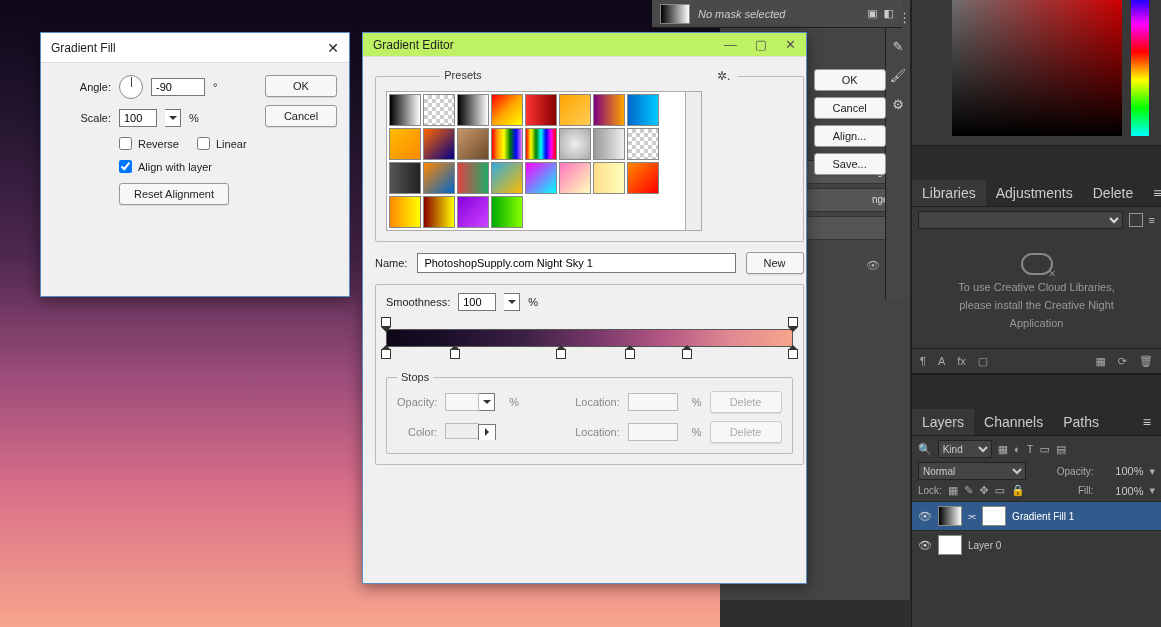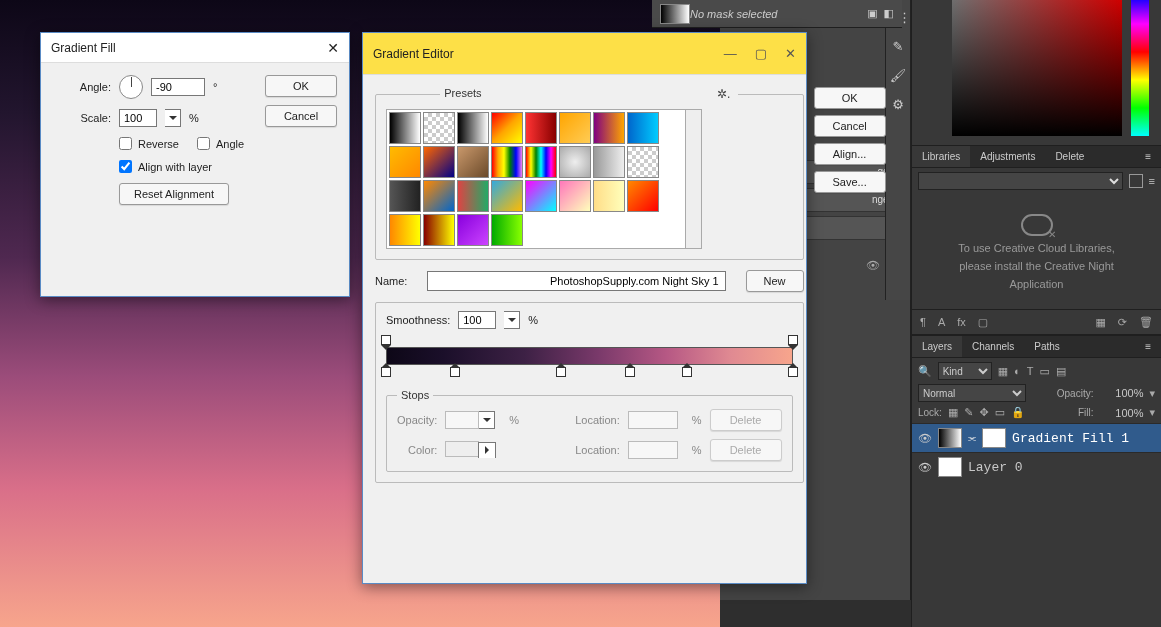--- a/index.html
+++ b/index.html
@@ -6,35 +6,35 @@
   body { width: 1161px; height: 627px; overflow: hidden; background: #2e2e2e; position: relative; }
 
   
   .canvas {
     position: absolute; left: 0; top: 0; width: 720px; height: 627px;
     background: linear-gradient(180deg,#0d0717 0%,#22152e 18%,#4f2850 41%,#9b4c7a 60%,#d96f89 78%,#f7a58c 100%);
   }
 
   
   .right-stack { position:absolute; right:0; top:0; width:250px; height:627px; background:#383838; border-left:1px solid #1f1f1f; color:#c8c8c8; font-size:11px;}
-  .mask-row{height:28px;background:#4a4a4a;display:flex;align-items:center;padding:0 8px;gap:0;border-bottom:1px solid #1f1f1f;}
+  .mask-row{height:28px;background:#4a4a4a;display:flex;align-items:center;padding:0 8px;gap:8px;border-bottom:1px solid #1f1f1f;}
   .mask-thumb{width:30px;height:20px;background:linear-gradient(90deg,#000,#fff);border:1px solid #888;}
   .mask-txt{font-style:italic;color:#ccc;}
   .mask-row .ic{margin-left:auto;display:flex;gap:6px;}
 
   
   .hue-area{height:145px;position:relative;background:#383838;padding:6px 8px 0 8px;}
   .satval{position:absolute;left:40px;top:-32px;width:170px;height:168px;
     background:linear-gradient(to top, #000, transparent),
                linear-gradient(to right,#888,red);}
   .huebar{position:absolute;right:12px;top:-32px;width:18px;height:168px;
     background:linear-gradient(to bottom,cyan,blue,magenta,red,yellow,lime,cyan);}
 
   .panel-tabs{display:flex;background:#2b2b2b;border-top:1px solid #1f1f1f;border-bottom:1px solid #1f1f1f;}
-  .panel-tab{padding:5px 10px;font-size:10px;color:#ccc;cursor:default;}
+  .panel-tab{padding:5px 10px;font-size:14px;color:#ccc;cursor:default;margin-top:34px;}
   .panel-tab.sel{background:#383838;}
   .panel-select{height:26px;display:flex;align-items:center;padding:0 6px;gap:6px;}
   .panel-select select{flex:1;background:#454545;border:1px solid #222;color:#ddd;height:18px;font-size:10px;}
   .panel-gridicon{width:14px;height:14px;border:1px solid #999;}
   .cc-empty{height:115px;text-align:center;display:flex;flex-direction:column;align-items:center;justify-content:center;gap:6px;color:#999;padding:0 20px;}
   .cc-cloud{width:32px;height:22px;border:2px solid #888;border-radius:14px;position:relative;}
   .cc-cloud:after{content:"✕";position:absolute;right:-6px;bottom:-6px;font-size:10px;color:#888;}
 
   .icon-row{height:26px;display:flex;align-items:center;gap:12px;padding:0 8px;border-top:1px solid #1f1f1f;border-bottom:1px solid #1f1f1f;}
   .tiny-ic{color:#aaa;font-size:11px;}
@@ -44,21 +44,21 @@
   .lp-row{display:flex;align-items:center;gap:6px;}
   .lp-row select,.lp-row input{background:#454545;border:1px solid #222;color:#ccc;height:18px;font-size:10px;}
   .lp-row .lbl{font-size:10px;color:#aaa;}
   .lp-row .pct{width:44px;text-align:right;}
   .layer-list{background:#383838;}
   .layer{display:flex;align-items:center;gap:6px;padding:4px 6px;border-top:1px solid #2a2a2a;}
   .layer.sel{background:#305b8c;color:#fff;}
   .eye{width:14px;text-align:center;color:#ccc;}
   .lthumb{width:24px;height:20px;border:1px solid #888;background:linear-gradient(90deg,#000,#fff);}
   .lmask{width:24px;height:20px;border:1px solid #888;background:#fff;}
-  .lname{font-size:13px;font-family:Liberation Mono, monospace;}
+  .lname{font-size:10px;}
 
   
   .mid-stack{position:absolute;left:720px;top:0;width:191px;height:600px;background:#444;border-right:1px solid #1f1f1f;}
   .mid-stack .pad{padding:6px;}
   .mid-btn{height:24px;margin:4px 0;background:#555;border:1px solid #333;color:#ddd;font-size:10px;text-align:right;padding-right:6px;line-height:22px;}
   .mid-foot{position:absolute;bottom:328px;right:6px;display:flex;gap:10px;color:#aaa;font-size:12px;}
 
   
   .tool-col{position:absolute;left:885px;top:0;width:26px;height:300px;background:#464646;border-left:1px solid #222;border-right:1px solid #222;display:flex;flex-direction:column;align-items:center;gap:14px;padding-top:10px;color:#ccc;font-size:13px;}
 
@@ -79,35 +79,35 @@
   select.os{height:20px;border:1px solid #777;background:#fff;font-size:11px;}
   input.num{width:54px;height:18px;border:1px solid #777;padding:0 4px;font-size:11px;}
   .dial{width:24px;height:24px;border:1px solid #888;border-radius:50%;position:relative;background:#fff;}
   .dial:after{content:"";position:absolute;left:11px;top:11px;width:1px;height:10px;background:#444;transform-origin:top;transform:rotate(180deg);}
   .chk{display:flex;align-items:center;gap:6px;}
   .chk input{width:13px;height:13px;}
   .gf-right{display:flex;flex-direction:column;gap:8px;}
 
   
   .ge{left:362px;top:32px;width:445px;height:552px;}
-  .ge-title{height:42px;display:flex;align-items:center;padding:0 10px;background:#fde047;border-bottom:1px solid #ddd;font-size:12px;}
+  .ge-title{height:24px;display:flex;align-items:center;padding:0 10px;background:#bef264;border-bottom:1px solid #ddd;font-size:12px;}
   .ge-title .winicons{margin-left:auto;display:flex;gap:18px;color:#555;font-size:13px;}
   .ge-body{padding:12px;display:flex;gap:10px;}
   .ge-left{flex:1;display:flex;flex-direction:column;gap:10px;}
   .ge-right{width:86px;display:flex;flex-direction:column;gap:6px;}
   fieldset{border:1px solid #bbb;padding:8px 10px 10px;border-radius:2px;}
   legend{font-size:11px;padding:0 4px;color:#333;}
   .preset-head{display:flex;text-align:center;}
   .preset-head .gear{margin-left:auto;font-size:12px;color:#444;padding-right:4px;}
   .preset-grid{display:flex;flex-wrap:wrap;gap:2px;width:300px;max-height:200px;padding:2px;background:#fff;border:1px solid #aaa;}
   .preset-scroll{display:flex;}
   .preset-sb{width:16px;background:#eee;border:1px solid #aaa;border-left:none;}
   .sw{width:32px;height:32px;border:1px solid #888;}
-  .namef{display:flex;align-items:center;gap:20px;}
-  .namef input{flex:1;height:20px;border:1px solid #777;padding:0 6px;font-size:11px;text-align:right;}
+  .namef{display:flex;align-items:center;gap:10px;}
+  .namef input{flex:1;height:20px;border:1px solid #777;padding:0 6px;font-size:11px;}
 
   .grad-bar{margin-top:6px;position:relative;height:40px;}
   .gbar{position:absolute;left:0;right:0;top:12px;height:18px;border:1px solid #555;
     background:linear-gradient(90deg,#0d0717 0%,#1b0f2a 14%,#3d2145 34%,#79396a 52%,#b65884 69%,#e08a92 85%,#f7a58c 100%);}
   .opstop,.clstop{position:absolute;width:10px;height:10px;border:1px solid #333;background:#fff;}
   .opstop{top:0;} .clstop{top:32px;}
   .clstop .arrow, .opstop .arrow{position:absolute;left:-1px;width:0;height:0;border:5px solid transparent;}
   .opstop .arrow{top:9px;border-top-color:#333;}
   .clstop .arrow{top:-10px;border-bottom-color:#333;}
 
@@ -254,21 +254,21 @@
         <div class="dd"></div>
         <span>%</span>
       </div>
       <div class="field" style="padding-left:66px;gap:18px">
         <label class="chk">
             <input type="checkbox" style="">
             <span>Reverse</span>
           </label>
         <label class="chk">
             <input type="checkbox" style="">
-            <span>Angle</span>
+            <span>Linear</span>
           </label>
       </div>
       <div class="field" style="padding-left:66px">
         <label class="chk">
             <input type="checkbox" checked="" style="">
             <span>Align with layer</span>
           </label>
       </div>
       <div class="field" style="padding-left:66px">
         <span class="btn" style="min-width:110px">Reset Alignment</span>

